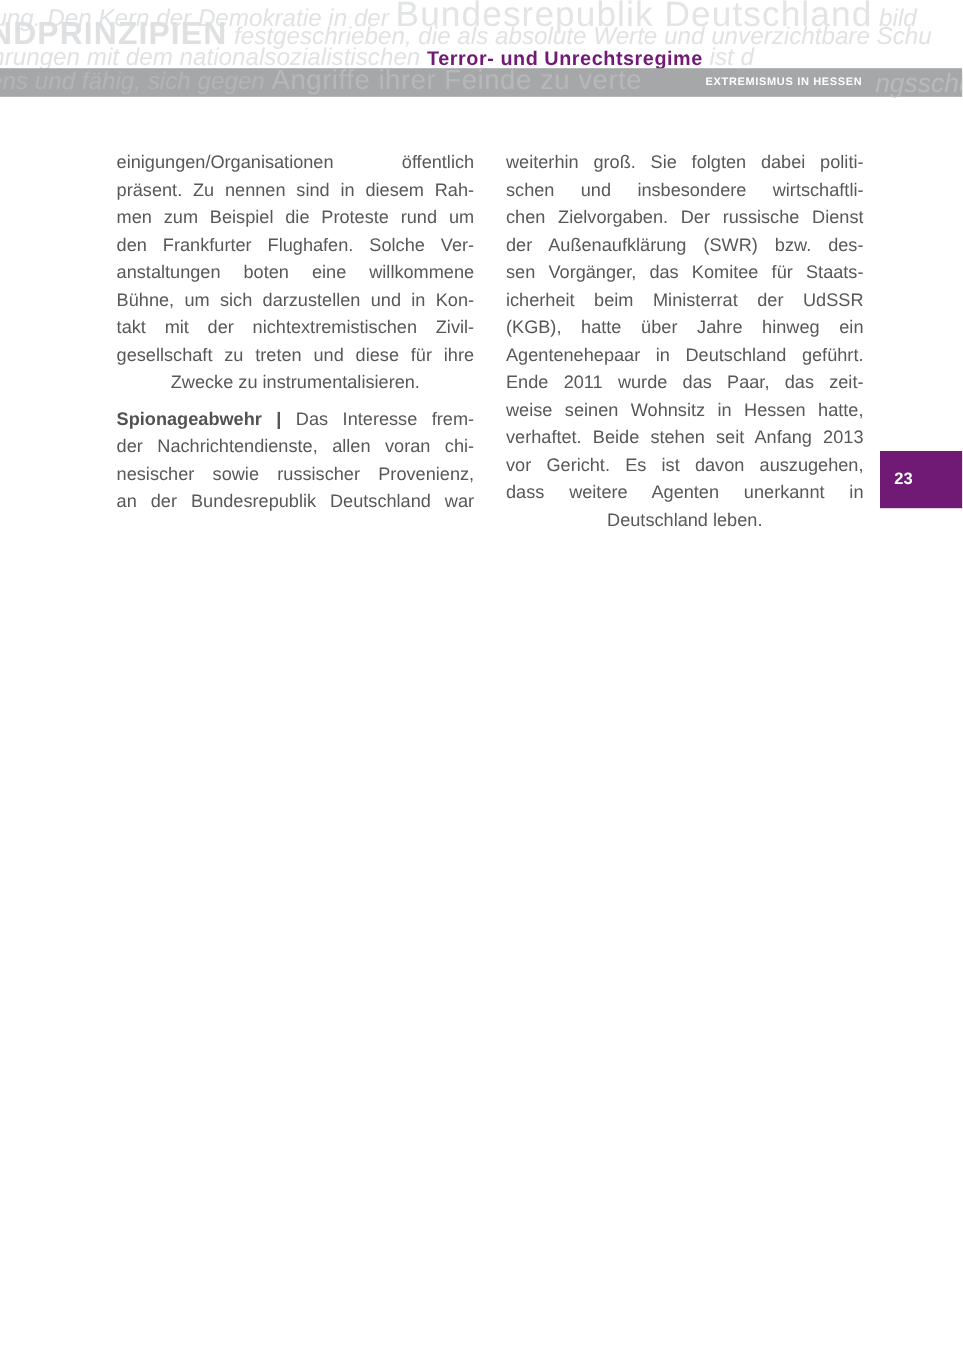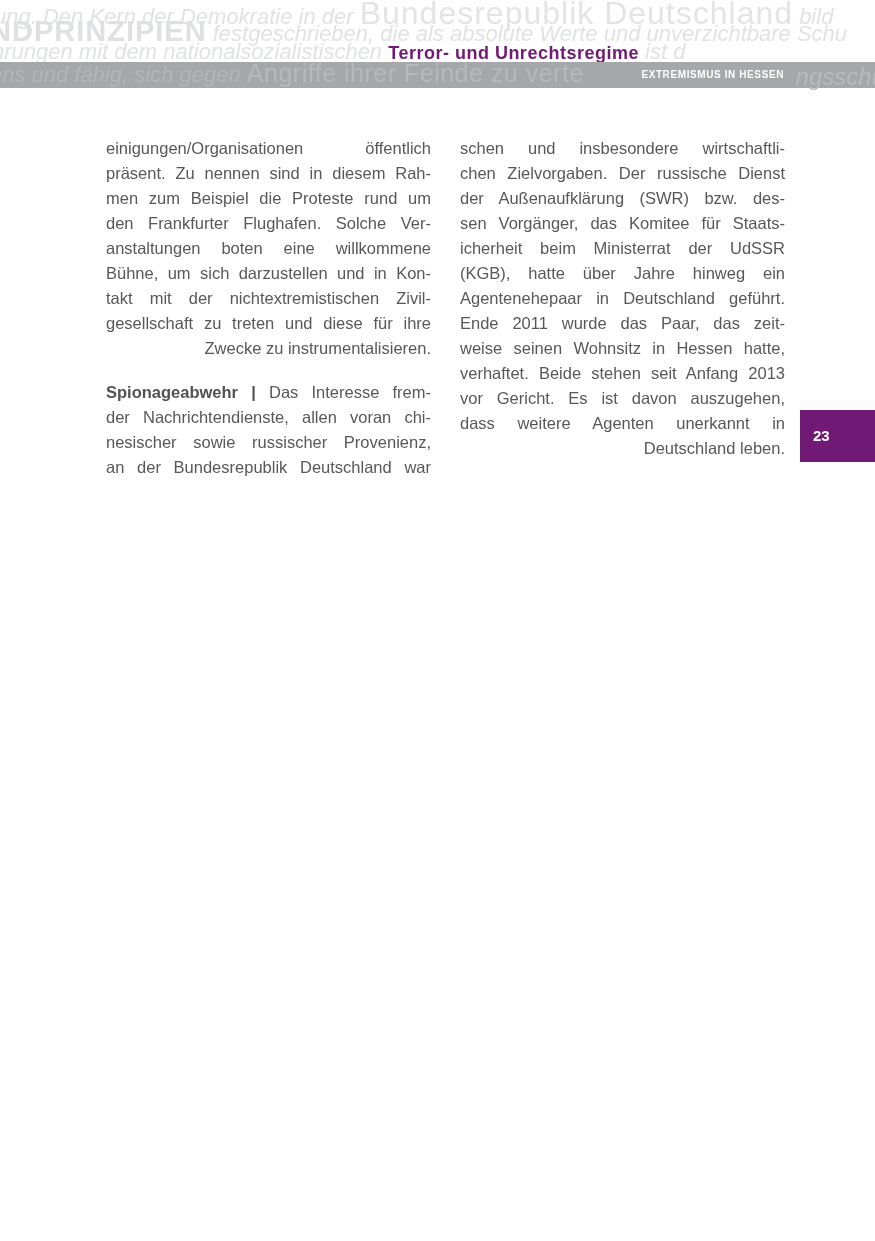--- a/index.html
+++ b/index.html
@@ -93,22 +93,22 @@
     top: 136px;
     width: 325px;
     color: #57585a;
     font-size: 16.5px;
     line-height: 25px;
   }
   .col-left  { left: 106px; }
   .col-right { left: 460px; }
   .tline { height: 25px; overflow: hidden; }
   .jline { text-align: justify; text-align-last: justify; text-justify: inter-word; }
-  .lline { text-align: right; }
-  .para-2 { margin-top: 19px; }
+  .lline { text-align: center; }
+  .para-2 { margin-top: 8px; }
   .lead-bold { font-weight: bold; color: #515254; }
 
   
   .page-tab {
     position: absolute;
     top: 410px;
     left: 800px;
     width: 75px;
     height: 52px;
     background: #701a75;
@@ -163,20 +163,21 @@
     <div class="para-2">
       <div class="tline jline"><span class="lead-bold">Spionageabwehr |</span><span> Das Interesse frem-</span></div>
       <div class="tline jline">der Nachrichtendienste, allen voran chi-</div>
       <div class="tline jline">nesischer sowie russischer Provenienz,</div>
       <div class="tline jline">an der Bundesrepublik Deutschland war</div>
     </div>
   </div>
 
   <div class="col col-right">
     <div>
+      <div class="tline jline">weiterhin groß. Sie folgten dabei politi-</div>
       <div class="tline jline">schen und insbesondere wirtschaftli-</div>
       <div class="tline jline">chen Zielvorgaben. Der russische Dienst</div>
       <div class="tline jline">der Außenaufklärung (SWR) bzw. des-</div>
       <div class="tline jline">sen Vorgänger, das Komitee für Staats-</div>
       <div class="tline jline">icherheit beim Ministerrat der UdSSR</div>
       <div class="tline jline">(KGB), hatte über Jahre hinweg ein</div>
       <div class="tline jline">Agentenehepaar in Deutschland geführt.</div>
       <div class="tline jline">Ende 2011 wurde das Paar, das zeit-</div>
       <div class="tline jline">weise seinen Wohnsitz in Hessen hatte,</div>
       <div class="tline jline">verhaftet. Beide stehen seit Anfang 2013</div>

